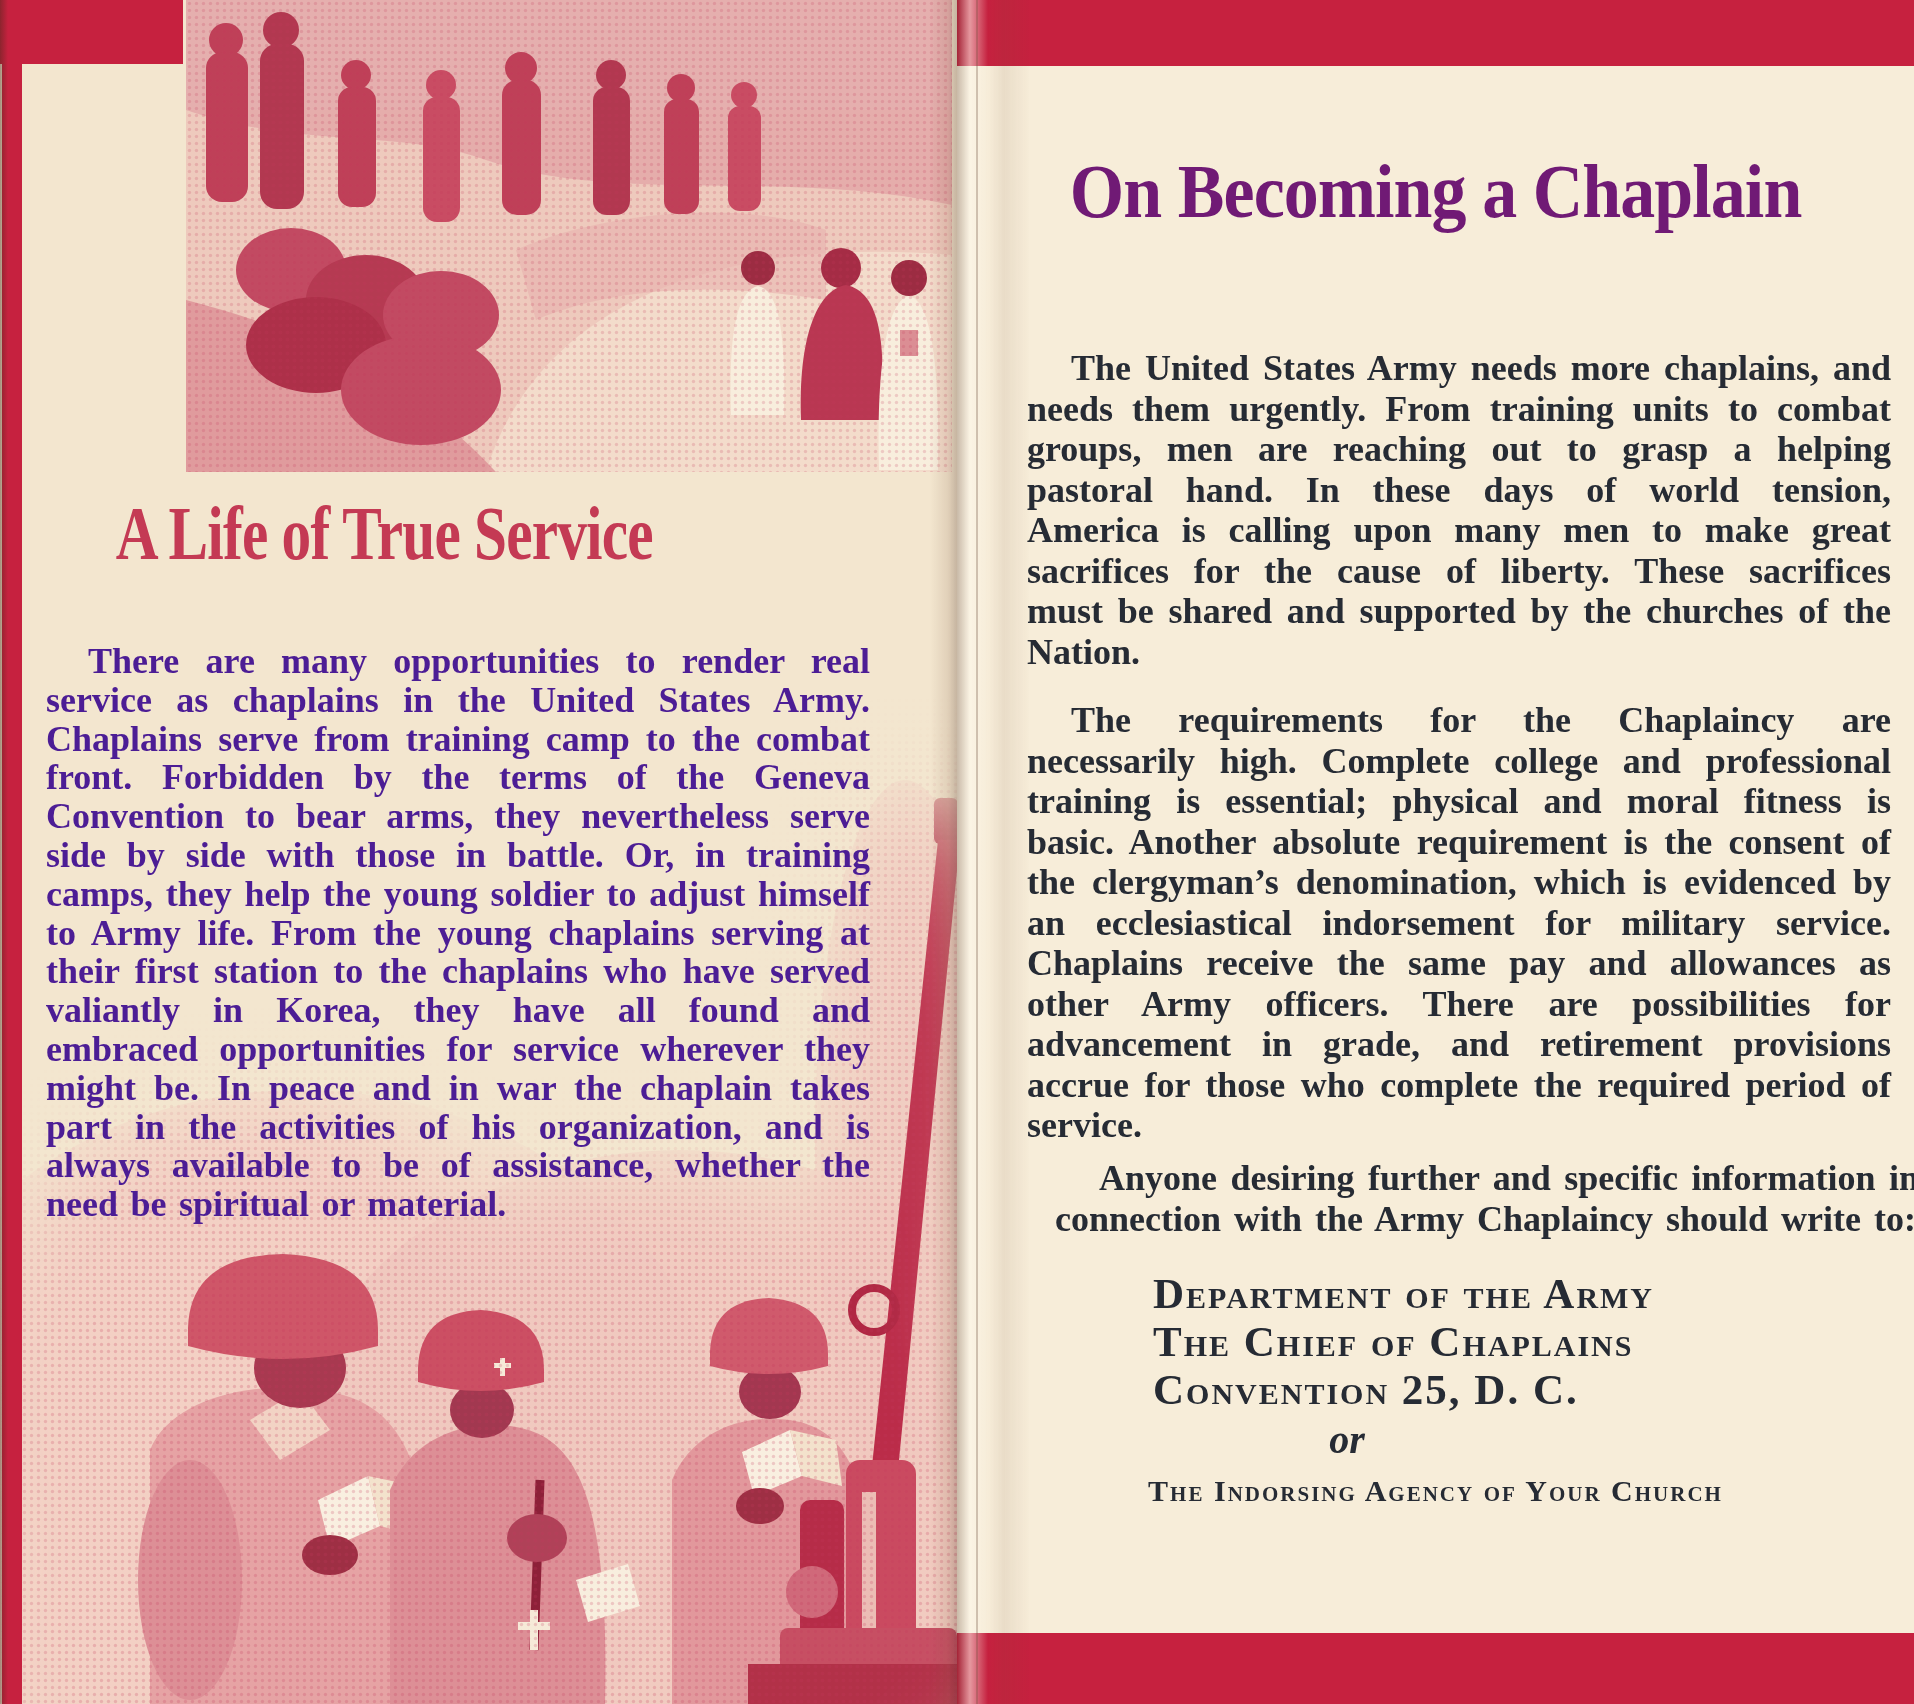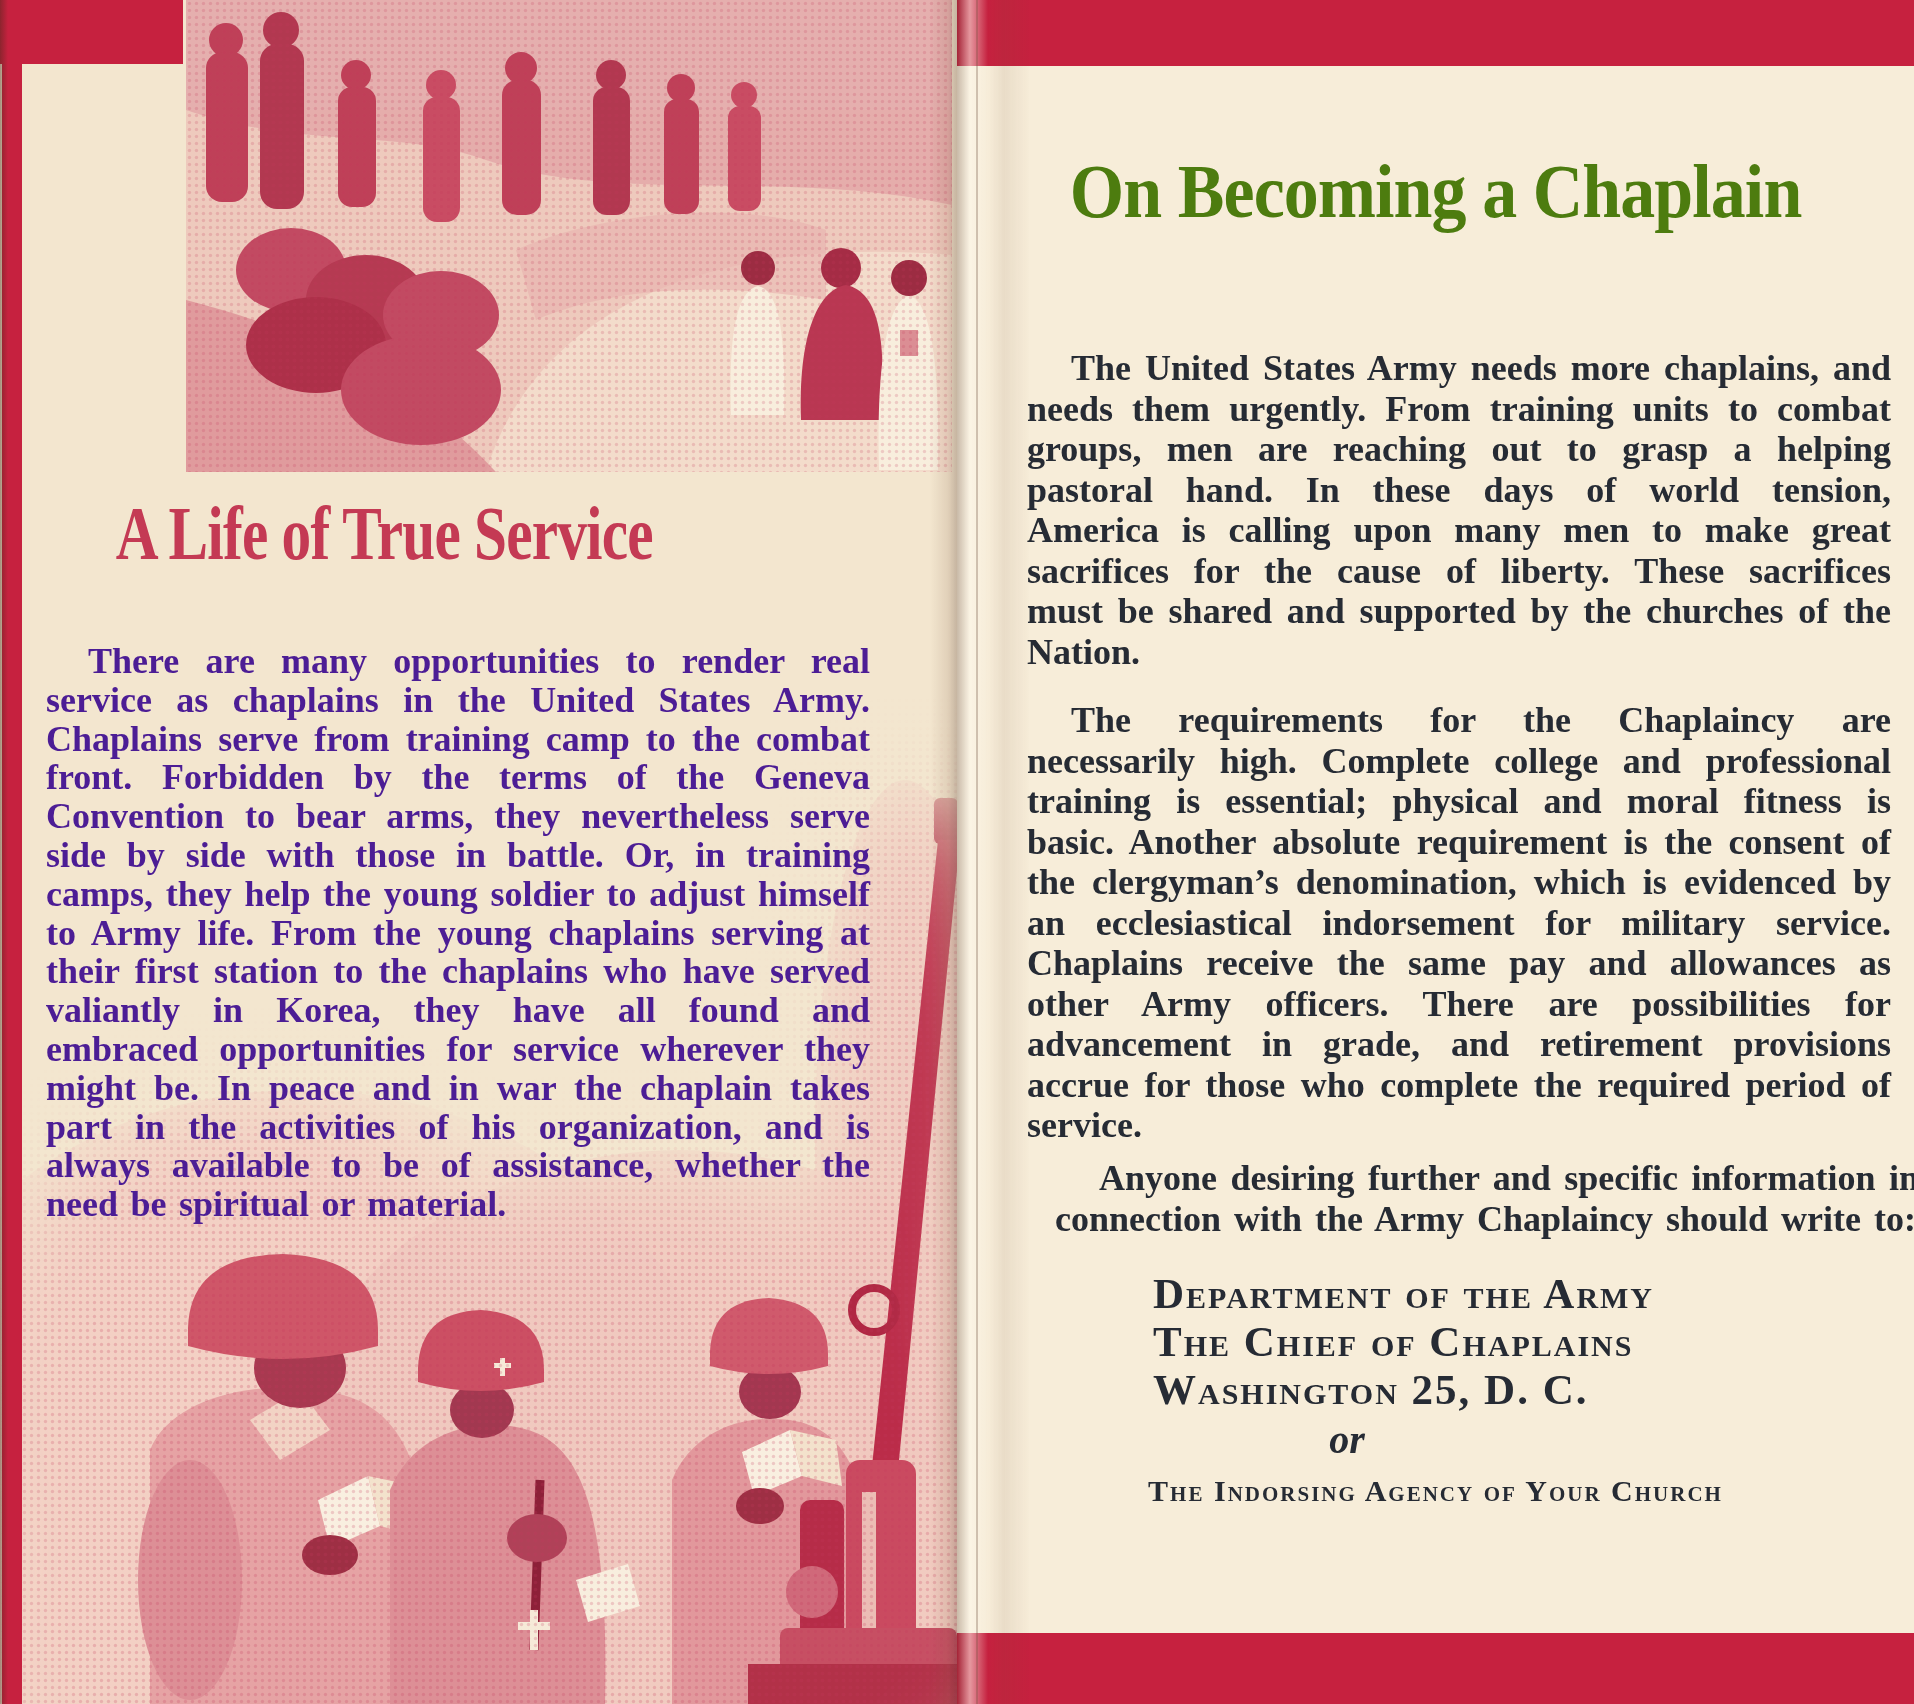--- a/index.html
+++ b/index.html
@@ -33,21 +33,21 @@
       rgba(120,80,55,0) 0%,rgba(120,80,55,.14) 18%,rgba(70,40,28,.26) 27%,
       rgba(255,250,238,.55) 40%,rgba(255,250,238,0) 58%,
       rgba(120,80,55,.10) 74%,rgba(120,80,55,0) 100%);}
   .fold-line{position:absolute;left:976px;top:0;width:2px;height:1704px;z-index:11;background:rgba(110,80,60,.30);pointer-events:none;}
   
   .page-right{position:absolute;left:957px;top:0;width:957px;height:1704px;background:#f7edd9;}
   .red-bar-topright{position:absolute;left:0;top:0;width:957px;height:66px;background:#c6213f;}
   .red-bar-bottomright{position:absolute;left:0;top:1633px;width:957px;height:71px;background:#c6213f;}
   .heading-right{
     position:absolute;left:0;top:152px;width:957px;text-align:center;white-space:nowrap;
-    color:#4d7c0f;font-size:76px;font-weight:700;line-height:1.05;
+    color:#701a75;font-size:76px;font-weight:700;line-height:1.05;
   }
   .heading-right .squeeze{display:inline-block;transform:scaleX(.92);transform-origin:50% 50%;letter-spacing:-1px;}
   .para{position:absolute;left:70px;width:864px;color:#262b34;
     font-size:36px;font-weight:700;line-height:40.5px;
     text-align:justify;word-spacing:4px;text-indent:44px;}
   .para-1{top:312px;}
   .para-2{top:664px;}
   .para-3{top:1122px;margin-left:28px;}
   .address{position:absolute;left:196px;top:1270px;color:#262b34;
     font-variant:small-caps;font-weight:700;font-size:43px;line-height:47px;letter-spacing:2px;}
@@ -236,21 +236,21 @@
       <span class="squeeze">On Becoming a Chaplain</span>
     </div>
 
     <p class="para para-1">The United States Army needs more chaplains, and needs them urgently. From training units to combat groups, men are reaching out to grasp a helping pastoral hand. In these days of world tension, America is calling upon many men to make great sacrifices for the cause of liberty.  These sacrifices must be shared and supported by the churches of the Nation.</p>
     <p class="para para-2">The requirements for the Chaplaincy are necessarily high. Complete college and professional training is essential; physical and moral fitness is basic. Another absolute requirement is the consent of the clergyman’s denomination, which is evidenced by an ecclesiastical indorsement for military service. Chaplains receive the same pay and allowances as other Army officers. There are possibilities for advancement in grade, and retirement provisions accrue for those who complete the required period of service.</p>
     <p class="para para-3">Anyone desiring further and specific information in connection with the Army Chaplaincy should write to:</p>
 
     <div class="address">
       <div>Department of the Army</div>
       <div>The Chief of Chaplains</div>
-      <div>Washington 25, D. C.</div>
+      <div>Convention 25, D. C.</div>
     </div>
 
     <div class="or-sep">or</div>
 
     <div class="footer-line">The Indorsing Agency of Your Church</div>
 
     <div class="red-bar-bottomright"></div>
   </div>
 
   <div class="fold"></div>

